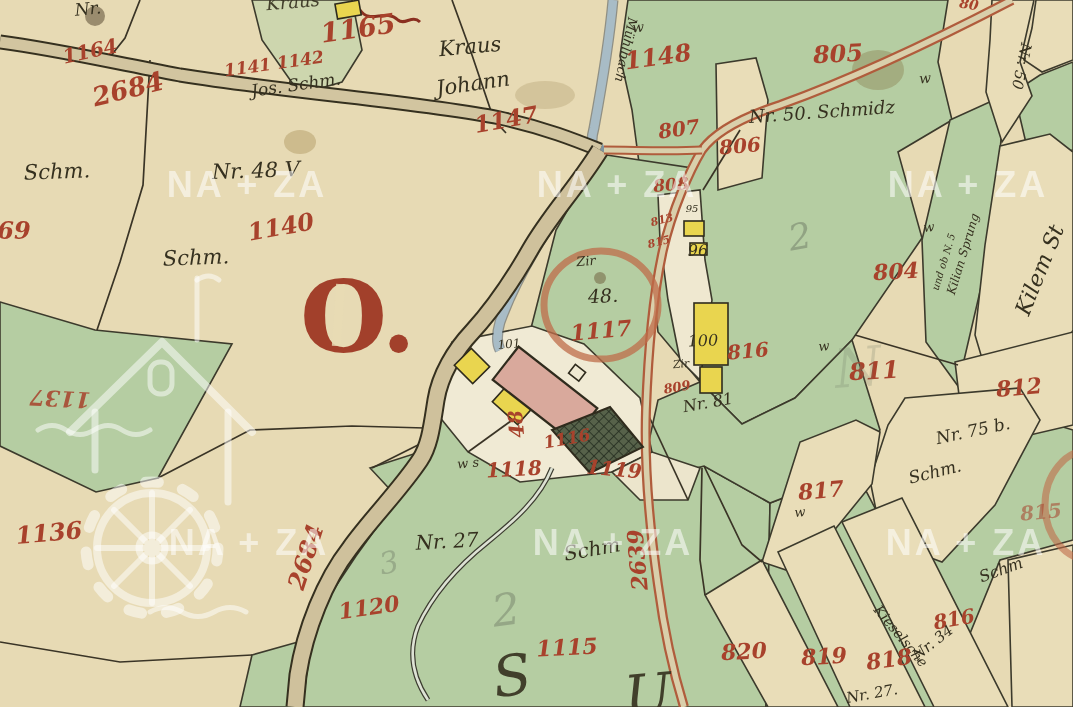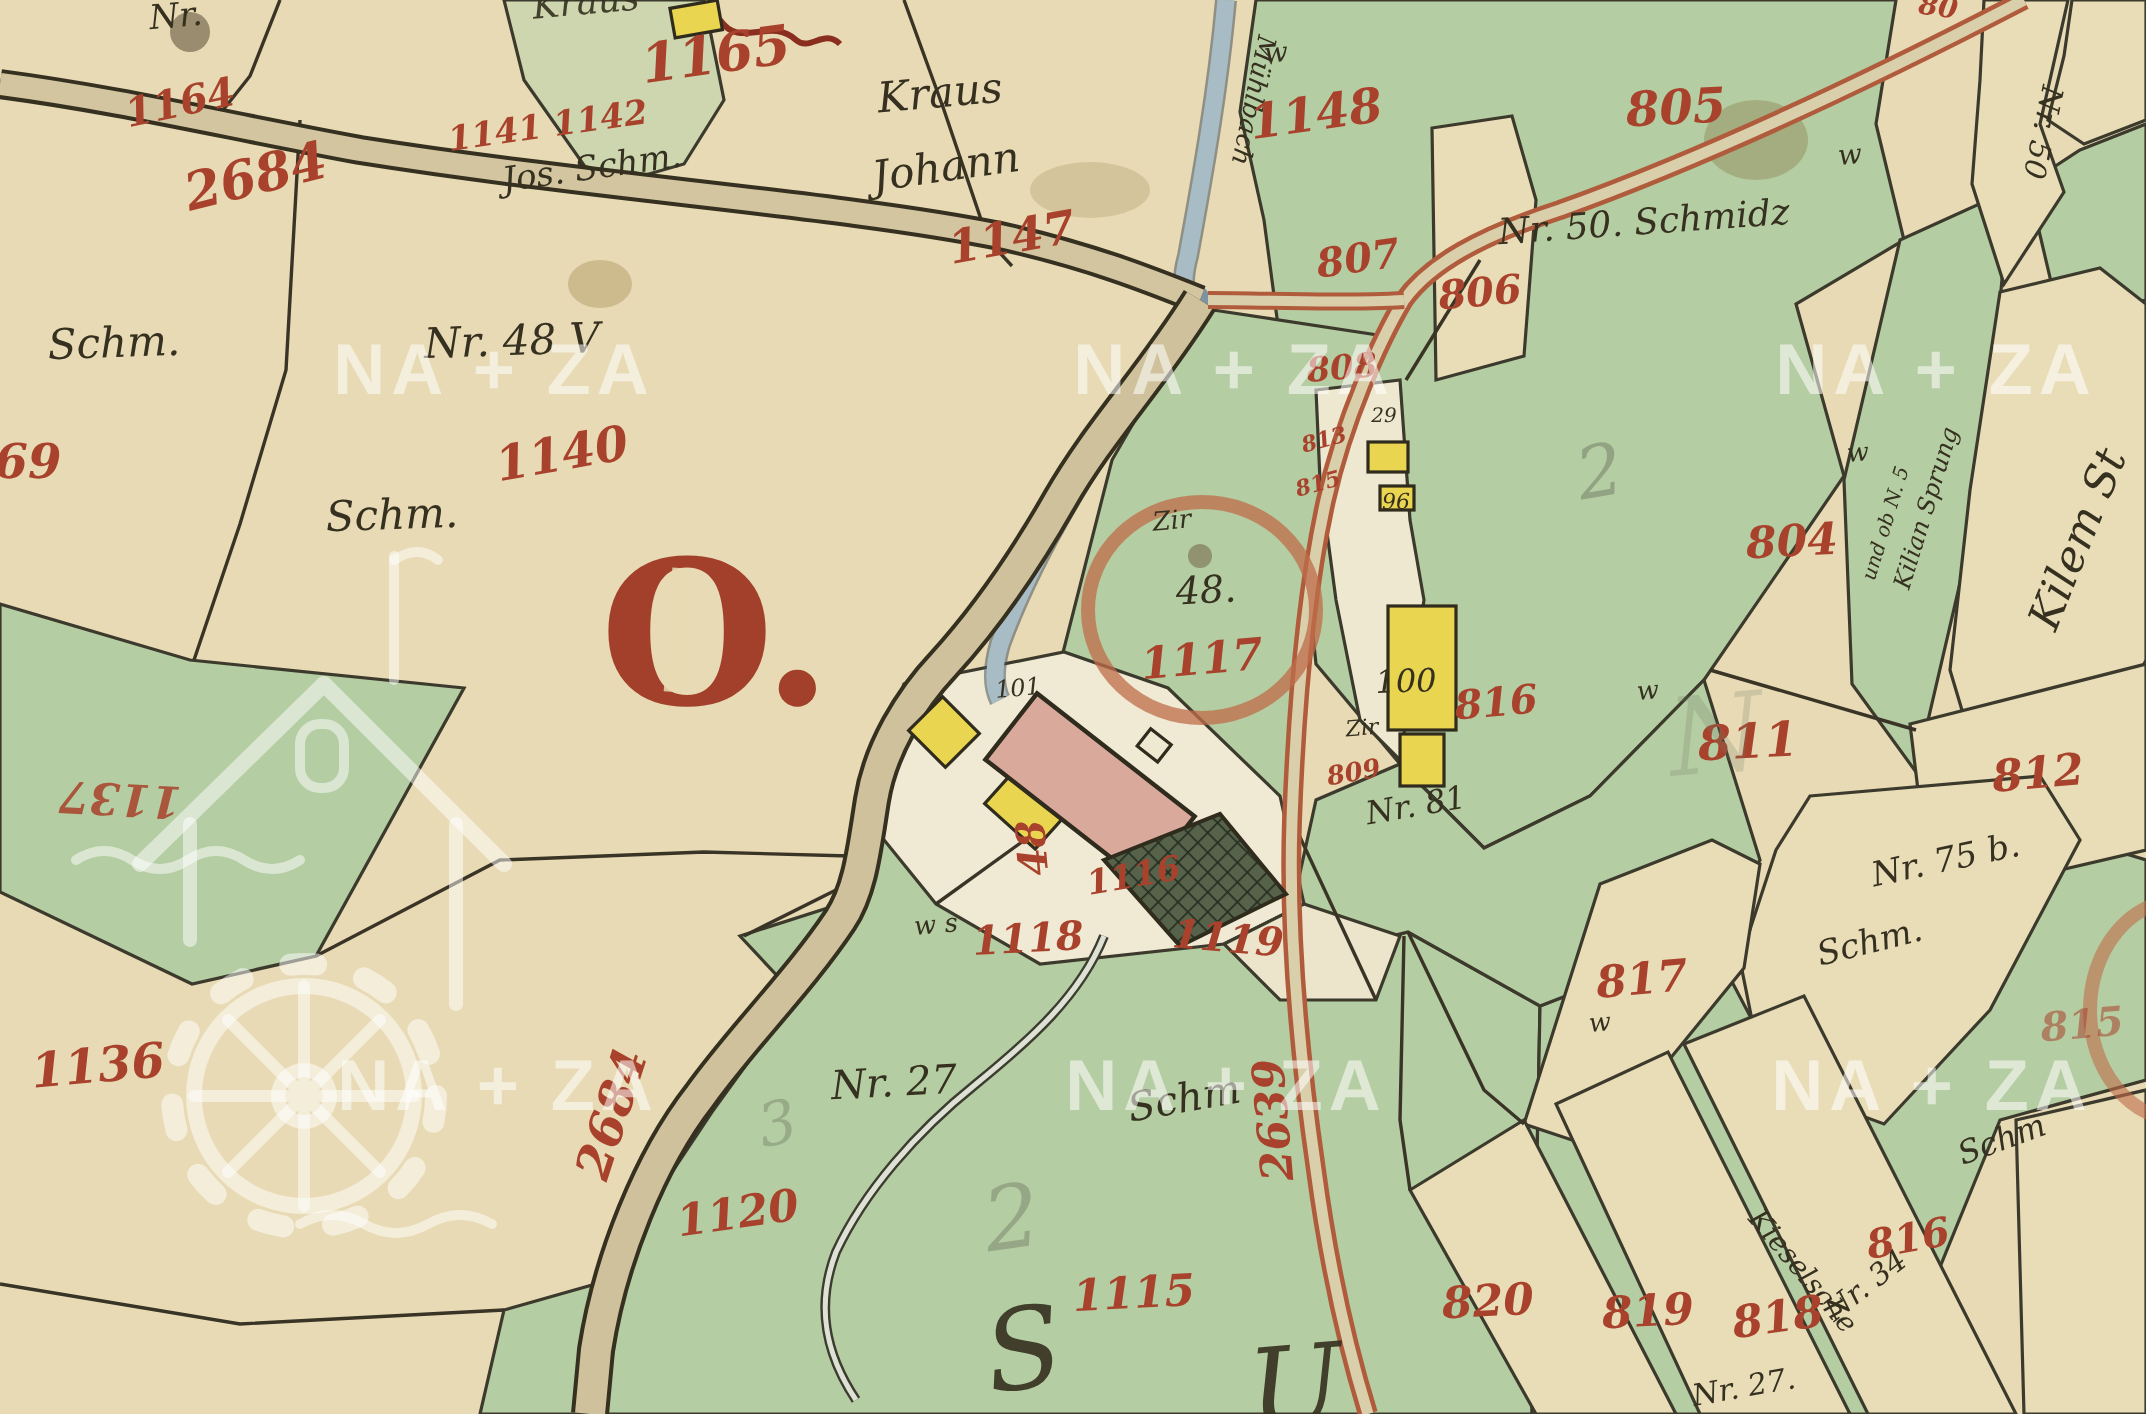--- a/index.html
+++ b/index.html
@@ -155,22 +155,22 @@
       <span class="lbl ink" style="left: 293px; top: 2px; font-size: 18px; transform: translate(-50%, -50%) rotate(-5deg); opacity: 0.9;">Kraus</span>
       <span class="lbl ink" style="left: 296px; top: 85px; font-size: 17px; transform: translate(-50%, -50%) rotate(-8deg);">Jos. Schm.</span>
       <span class="lbl ink" style="left: 470px; top: 47px; font-size: 21px; transform: translate(-50%, -50%) rotate(-5deg);">Kraus</span>
       <span class="lbl ink" style="left: 473px; top: 84px; font-size: 21px; transform: translate(-50%, -50%) rotate(-8deg);">Johann</span>
       <span class="lbl ink" style="left: 57px; top: 172px; font-size: 21px; transform: translate(-50%, -50%) rotate(-2deg);">Schm.</span>
       <span class="lbl ink" style="left: 256px; top: 171px; font-size: 21px; transform: translate(-50%, -50%) rotate(-2deg);">Nr. 48 V</span>
       <span class="lbl ink" style="left: 196px; top: 258px; font-size: 21px; transform: translate(-50%, -50%) rotate(-2deg);">Schm.</span>
       <span class="lbl ink" style="left: 822px; top: 112px; font-size: 18px; transform: translate(-50%, -50%) rotate(-4deg);">Nr. 50. Schmidz</span>
       <span class="lbl ink" style="left: 1021px; top: 66px; font-size: 15px; transform: translate(-50%, -50%) rotate(102deg);">Nr. 50</span>
       <span class="lbl ink" style="left: 626px; top: 50px; font-size: 13px; transform: translate(-50%, -50%) rotate(102deg);">Mühlbach</span>
-      <span class="lbl ink" style="left: 692px; top: 209px; font-size: 10px; transform: translate(-50%, -50%) rotate(0deg);">29</span>
-      <span class="lbl ink" style="left: 698px; top: 251px; font-size: 11px; transform: translate(-50%, -50%) rotate(0deg);">96</span>
+      <span class="lbl ink" style="left: 692px; top: 209px; font-size: 10px; transform: translate(-50%, -50%) rotate(0deg);">95</span>
+      <span class="lbl ink" style="left: 698px; top: 251px; font-size: 16px; transform: translate(-50%, -50%) rotate(0deg);">96</span>
       <span class="lbl ink" style="left: 703px; top: 341px; font-size: 16px; transform: translate(-50%, -50%) rotate(-2deg);">100</span>
       <span class="lbl ink" style="left: 681px; top: 364px; font-size: 11px; transform: translate(-50%, -50%) rotate(-5deg);">Zir</span>
       <span class="lbl ink" style="left: 708px; top: 403px; font-size: 16px; transform: translate(-50%, -50%) rotate(-10deg);">Nr. 81</span>
       <span class="lbl ink" style="left: 509px; top: 344px; font-size: 12px; transform: translate(-50%, -50%) rotate(-5deg);">101</span>
       <span class="lbl ink" style="left: 586px; top: 261px; font-size: 13px; transform: translate(-50%, -50%) rotate(-5deg);">Zir</span>
       <span class="lbl ink" style="left: 603px; top: 296px; font-size: 19px; transform: translate(-50%, -50%) rotate(-3deg);">48.</span>
       <span class="lbl ink" style="left: 447px; top: 541px; font-size: 20px; transform: translate(-50%, -50%) rotate(-3deg);">Nr. 27</span>
       <span class="lbl ink" style="left: 592px; top: 549px; font-size: 20px; transform: translate(-50%, -50%) rotate(-10deg);">Schm</span>
       <span class="lbl ink" style="left: 973px; top: 431px; font-size: 17px; transform: translate(-50%, -50%) rotate(-12deg);">Nr. 75 b.</span>
       <span class="lbl ink" style="left: 935px; top: 472px; font-size: 17px; transform: translate(-50%, -50%) rotate(-14deg);">Schm.</span>

